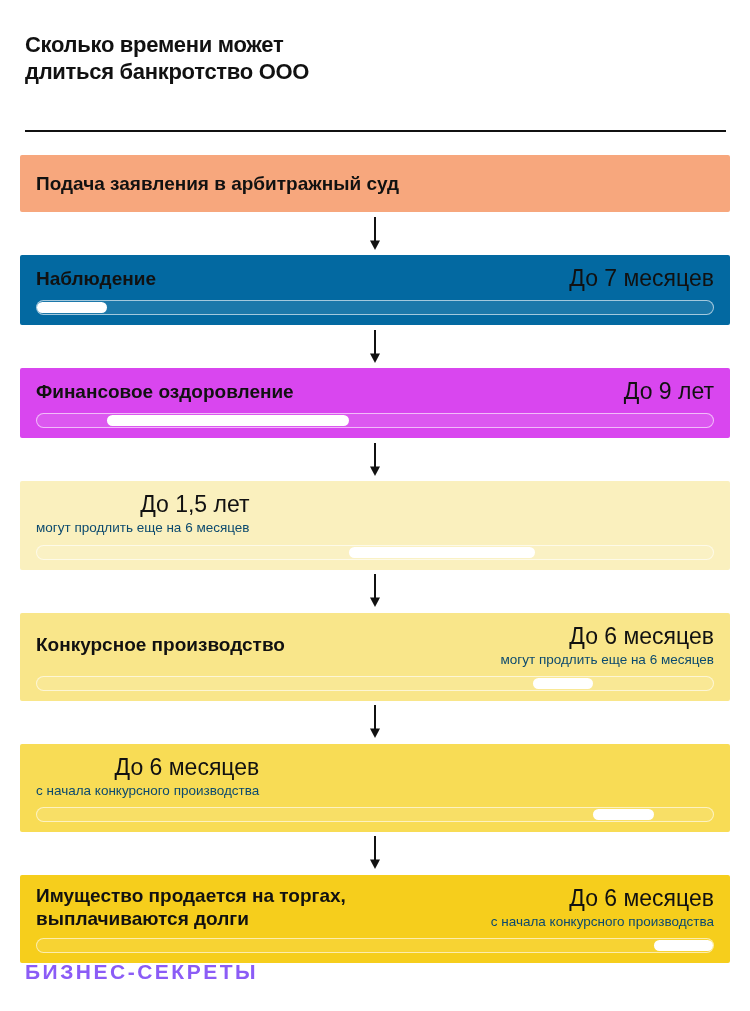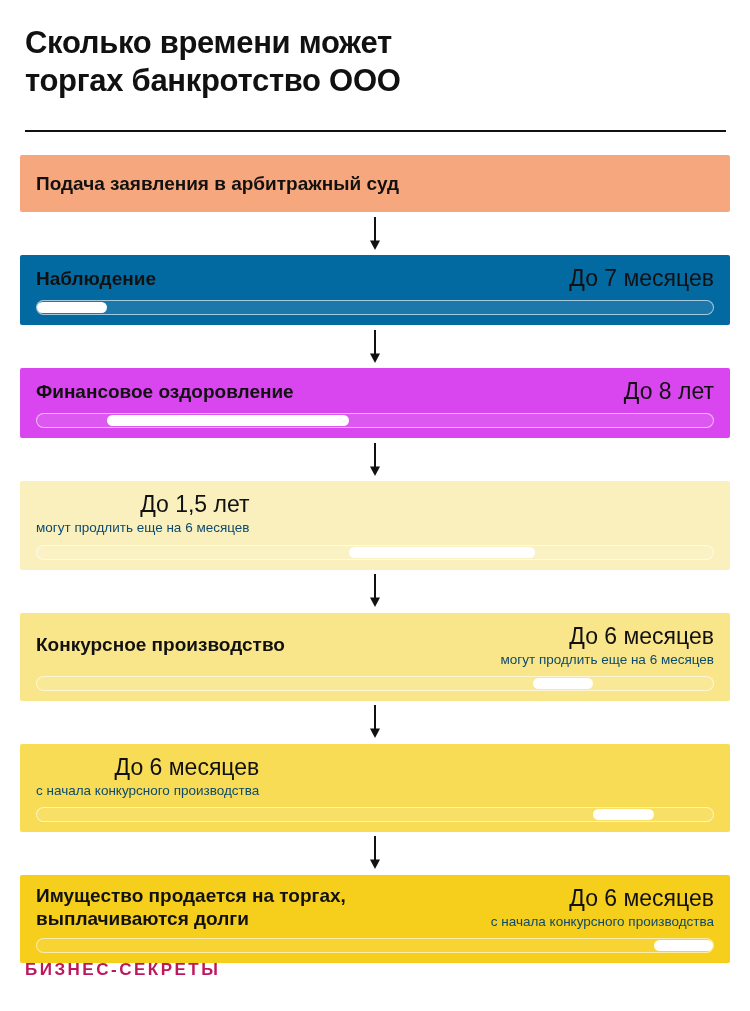--- a/index.html
+++ b/index.html
@@ -16,23 +16,23 @@
   .page {
     position: relative;
     width: 750px;
     height: 1011px;
     overflow: hidden;
     background: #ffffff;
   }
   .title {
     position: absolute;
     left: 25px;
-    top: 24px;
+    top: 32px;
     margin: 0;
-    font-size: 31px;
+    font-size: 22px;
     line-height: 1.22;
     font-weight: 700;
     letter-spacing: -0.3px;
     color: #111111;
   }
   .title span { display: block; }
   .divider {
     position: absolute;
     left: 25px;
     top: 130px;
@@ -106,34 +106,34 @@
   .arrow-wrap {
     height: 43px;
     display: flex;
     align-items: center;
     justify-content: center;
   }
   .brand {
     position: absolute;
     left: 25px;
     top: 960px;
-    font-size: 17px;
+    font-size: 21px;
     font-weight: 700;
     letter-spacing: 2.5px;
-    color: #be185d;
+    color: #8b5cf6;
   }
 </style>
 </head>
 <body>
 
 <div class="page">
 
   <h1 class="title">
     <span>Сколько времени может</span>
-    <span>торгах банкротство ООО</span>
+    <span>длиться банкротство ООО</span>
   </h1>
 
   <div class="divider"></div>
 
   <div class="stages">
 
     <section class="stage stage-solo" style="background: rgb(247, 167, 125);">
       <div class="stage-title">Подача заявления в арбитражный суд</div>
     </section>
 
@@ -160,21 +160,21 @@
       <svg width="16" height="34" viewBox="0 0 16 34">
         <line x1="8" y1="0" x2="8" y2="25" stroke="#111" stroke-width="2"></line>
         <path d="M8 33 L3 23.5 L13 23.5 Z" fill="#111"></path>
       </svg>
     </div>
 
     <section class="stage" style="background: #d946ef;">
       <div class="stage-head">
         <div class="stage-title">Финансовое оздоровление</div>
         <div class="stage-meta">
-          <div class="stage-duration">До 8 лет</div>
+          <div class="stage-duration">До 9 лет</div>
         </div>
       </div>
       <div class="timeline-track">
         <div class="timeline-fill" style="left: 10.4%; width: 35.7%;"></div>
       </div>
     </section>
 
     <div class="arrow-wrap">
       <svg width="16" height="34" viewBox="0 0 16 34">
         <line x1="8" y1="0" x2="8" y2="25" stroke="#111" stroke-width="2"></line>

